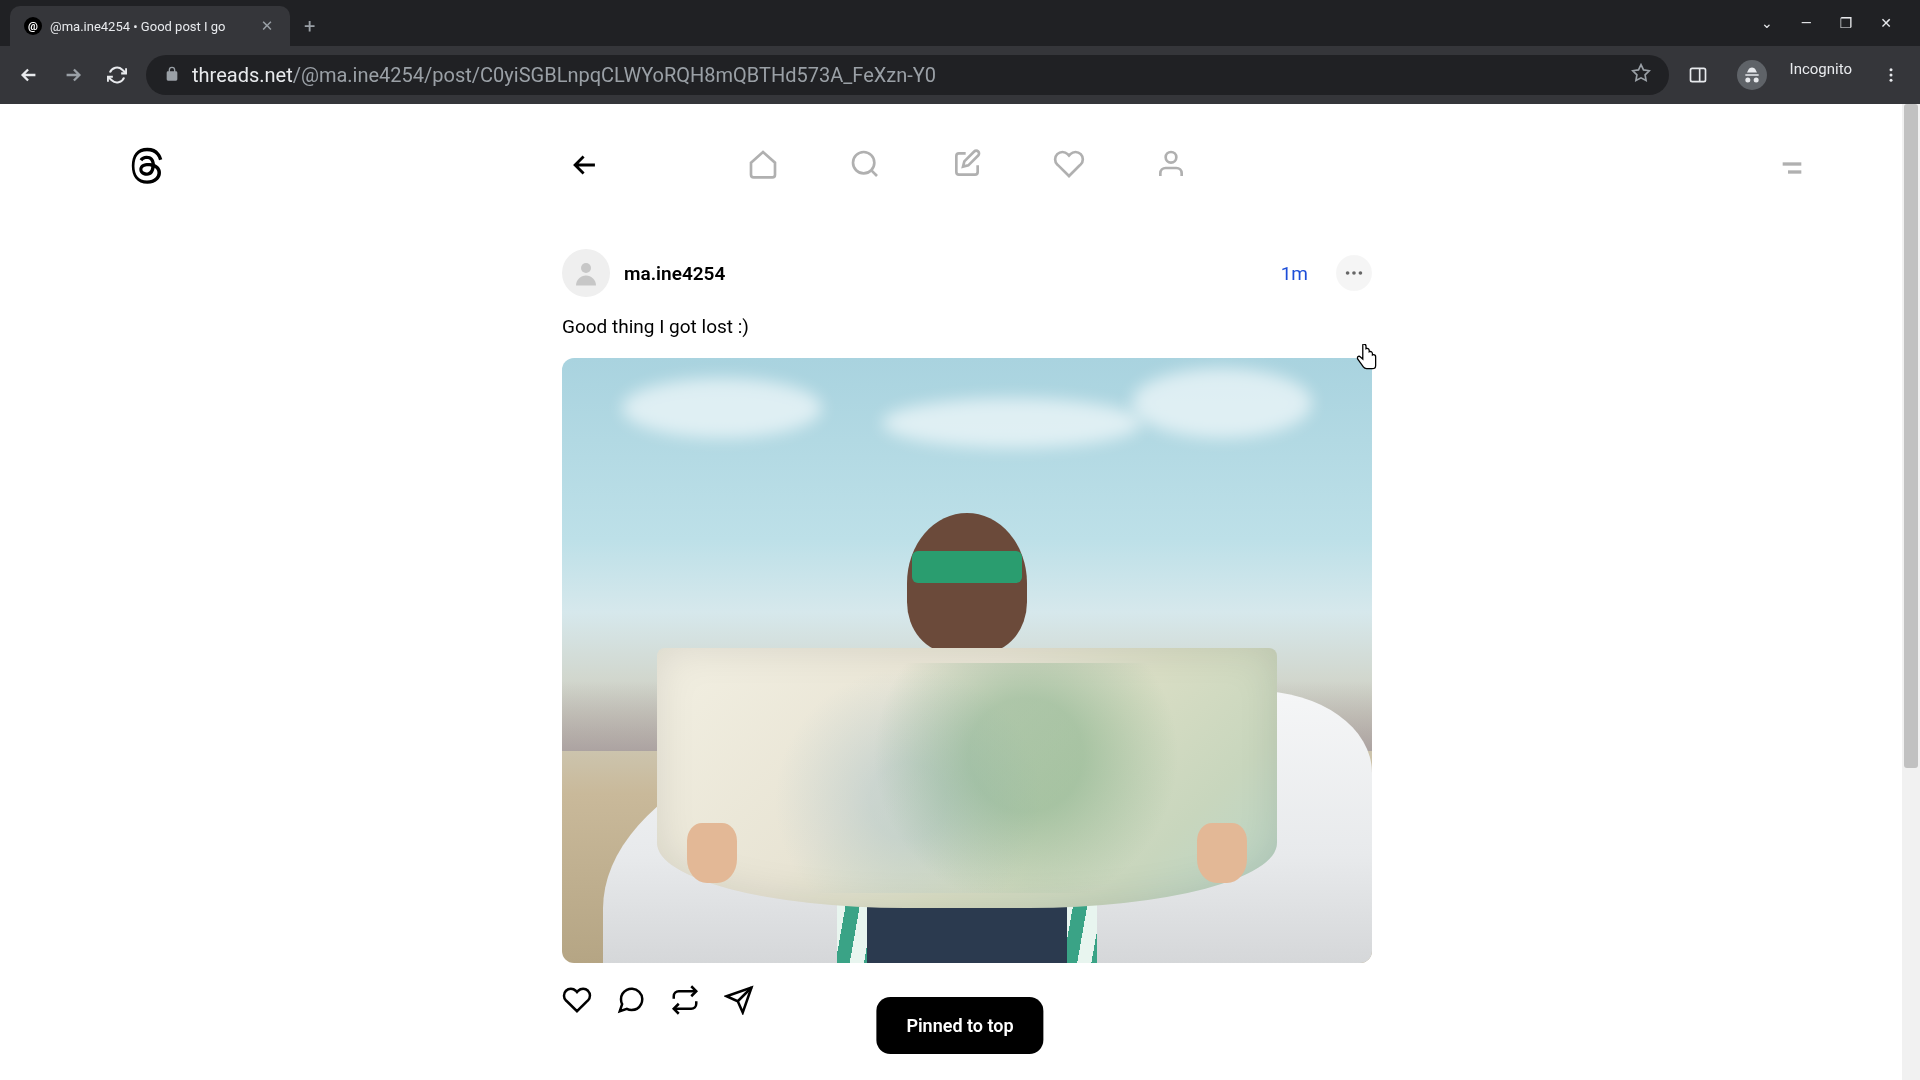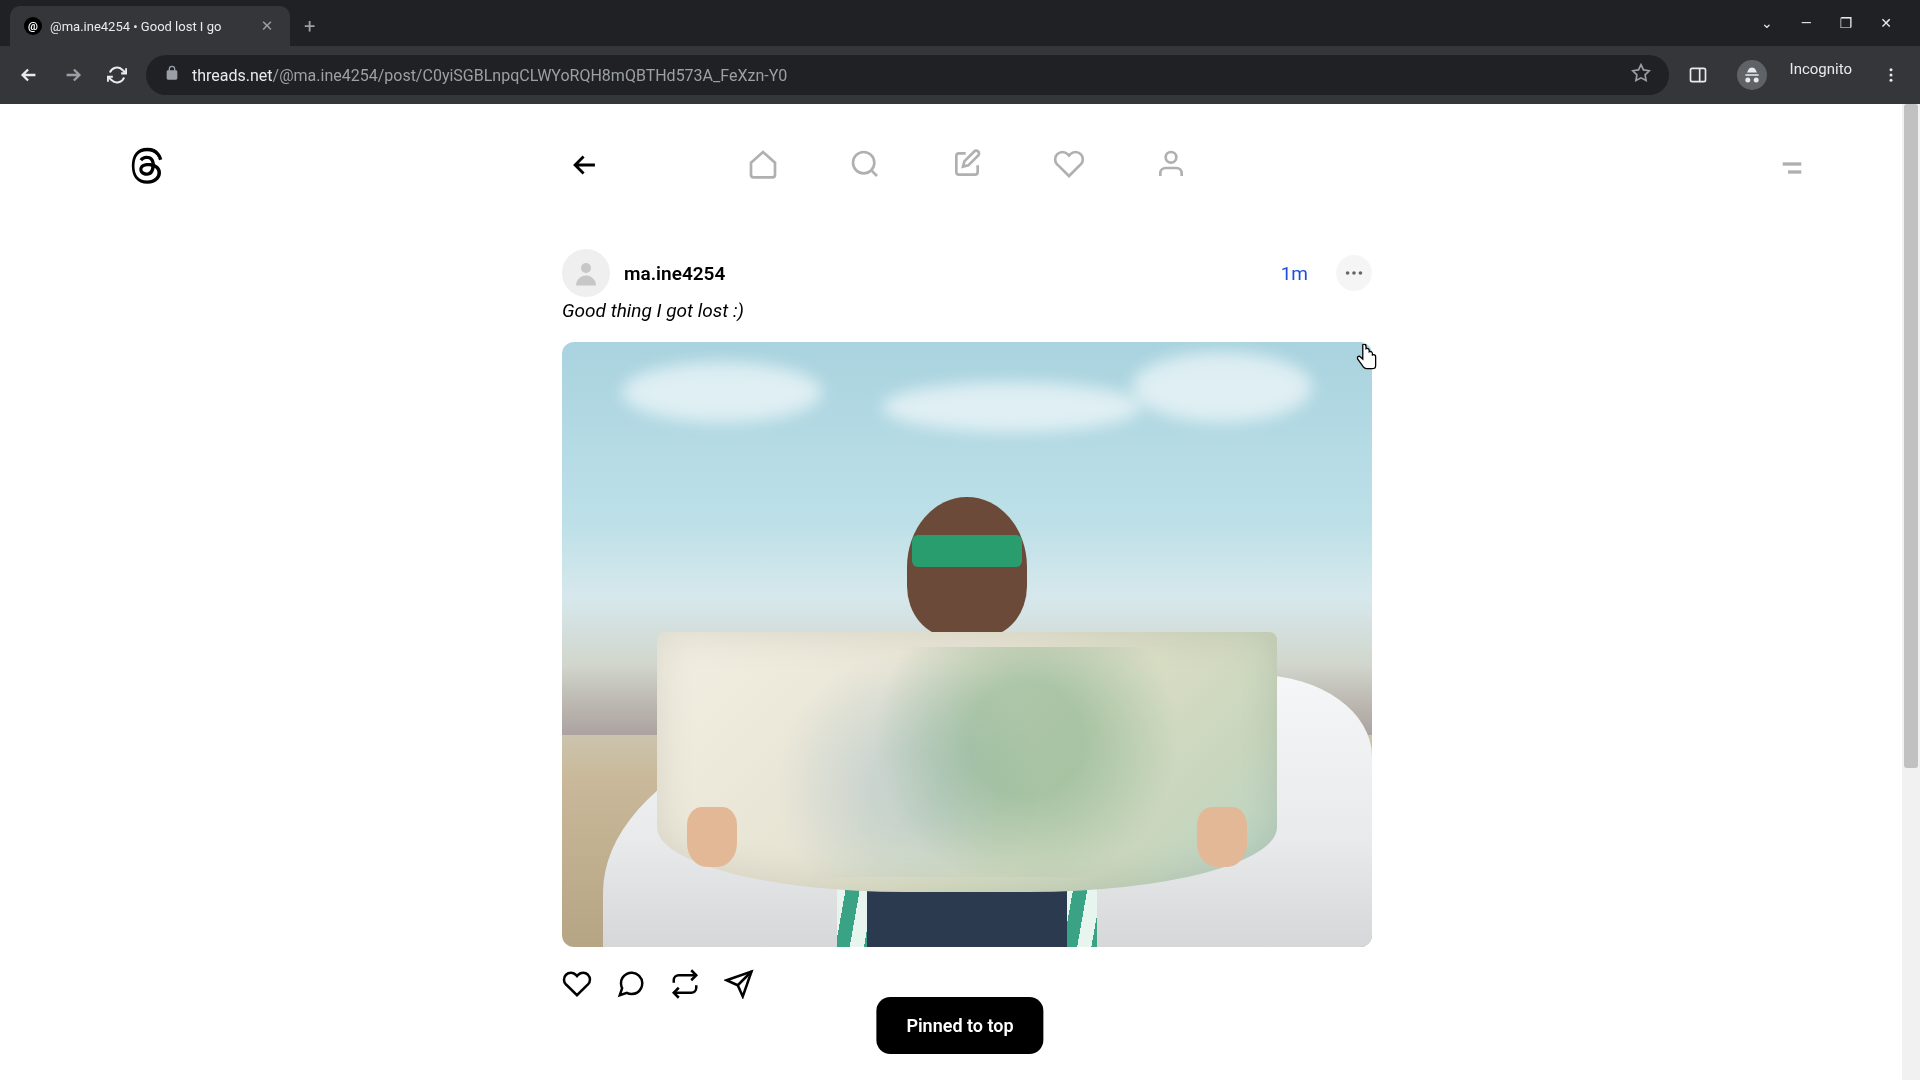--- a/index.html
+++ b/index.html
@@ -12,21 +12,21 @@
     .tab-favicon { width: 18px; height: 18px; border-radius: 50%; background: #000; display: flex; align-items: center; justify-content: center; color: #fff; font-size: 11px; font-weight: 700; }
     .tab-title { color: #e8eaed; font-size: 13px; white-space: nowrap; overflow: hidden; text-overflow: ellipsis; flex: 1; }
     .tab-close { color: #9aa0a6; font-size: 15px; cursor: pointer; width: 18px; text-align: center; }
     .new-tab { color: #9aa0a6; font-size: 20px; margin-left: 14px; cursor: pointer; margin-top: 6px; }
     .window-controls { margin-left: auto; display: flex; gap: 28px; padding-right: 18px; color: #e8eaed; }
     .window-controls span { cursor: pointer; font-size: 14px; }
 
     .addr-bar { height: 58px; display: flex; align-items: center; padding: 0 14px; gap: 14px; background: #35363a; }
     .nav-btn { color: #9aa0a6; cursor: pointer; display: flex; align-items: center; justify-content: center; width: 30px; height: 30px; }
     .nav-btn.enabled { color: #e8eaed; }
-    .url-box { flex: 1; background: #202124; border-radius: 22px; height: 40px; display: flex; align-items: center; padding: 0 18px; gap: 12px; color: #9aa0a6; font-size: 16px; }
+    .url-box { flex: 1; background: #202124; border-radius: 22px; height: 40px; display: flex; align-items: center; padding: 0 18px; gap: 12px; color: #9aa0a6; font-size: 20px; }
     .url-host { color: #e8eaed; }
     .url-path { color: #9aa0a6; }
     .url-star { margin-left: auto; cursor: pointer; }
     .incognito-badge { display: flex; align-items: flex-start; gap: 23px; color: #e8eaed; font-size: 15px; padding: 0 10px; }
     .incognito-avatar { width: 30px; height: 30px; background: #5f6368; border-radius: 50%; display: flex; align-items: center; justify-content: center; }
 
     
     .page { position: relative; background: #fff; height: calc(1080px - 104px); padding-left: 14px; }
 
     .top-row { position: relative; height: 90px; }
@@ -35,21 +35,21 @@
     .nav-icons { position: absolute; left: 50%; top: 44px; transform: translateX(-50%); display: flex; gap: 70px; align-items: center; }
     .nav-icon { color: #b0b0b0; cursor: pointer; display: flex; }
     .hamburger { position: absolute; right: 112px; top: 48px; cursor: pointer; color: #b0b0b0; }
 
     .post { width: 810px; margin: 55px auto 0; padding: 0; }
     .post-head { display: flex; align-items: center; gap: 14px; }
     .avatar { width: 48px; height: 48px; border-radius: 50%; background: #efefef; display: flex; align-items: center; justify-content: center; color: #c7c7c7; }
     .username { font-weight: 600; font-size: 19px; color: #000; cursor: pointer; }
     .time { margin-left: auto; color: #1d4ed8; font-size: 19px; }
     .more-btn { margin-left: 14px; color: #666; cursor: pointer; width: 36px; height: 36px; border-radius: 50%; display: flex; align-items: center; justify-content: center; background: rgba(0,0,0,0.04); }
-    .post-text { margin-top: 2px; font-size: 19px; color: #000; font-style: italic; }
+    .post-text { margin-top: 18px; font-size: 19px; color: #000; }
     .post-image { margin-top: 20px; width: 810px; height: 605px; border-radius: 12px; position: relative; overflow: hidden; background: linear-gradient(to bottom, #a9d3df 0%, #bde0e8 30%, #d6e8ec 42%, #c9b99a 72%, #b5a584 100%); }
 
     
     .sky-cloud { position: absolute; background: rgba(255,255,255,0.6); border-radius: 50%; filter: blur(8px); }
     .mountains { position: absolute; bottom: 35%; left: 0; right: 0; height: 70px; background: linear-gradient(to top, rgba(140,130,150,0.5), transparent); }
     .car { position: absolute; bottom: 0; left: 5%; right: 0; height: 45%; background: linear-gradient(to bottom, #f5f6f7 0%, #e8eaec 60%, #d5d7d9 100%); border-radius: 60% 15% 0 0 / 80% 30% 0 0; }
     .person { position: absolute; left: 50%; bottom: 0; transform: translateX(-50%); width: 300px; height: 520px; }
     .head { position: absolute; top: 70px; left: 50%; transform: translateX(-50%); width: 120px; height: 140px; background: #6b4a3a; border-radius: 55% 55% 40% 40%; }
     .bandana { position: absolute; top: 108px; left: 50%; transform: translateX(-50%); width: 110px; height: 32px; background: #2a9d6f; border-radius: 6px; }
     .map { position: absolute; top: 205px; left: 50%; transform: translateX(-50%); width: 620px; height: 260px; background: linear-gradient(135deg, #f2efe2 0%, #e8e4d4 40%, #d8ddc4 60%, #c8d6bd 80%, #b8d5c8 100%); border-radius: 8px 8px 40% 40% / 8px 8px 25% 25%; box-shadow: inset 0 0 40px rgba(0,0,0,0.1); }
@@ -70,21 +70,21 @@
     .scrollbar-track { position: absolute; right: 0; top: 0; width: 18px; height: 100%; background: #f1f1f1; }
     .scrollbar-thumb { position: absolute; right: 2px; top: 0; width: 14px; height: 68%; background: #c1c1c1; border-radius: 3px; }
   </style>
 </head>
 <body>
 
 <div class="browser-chrome">
   <div class="tab-bar">
     <div class="tab">
       <span class="tab-favicon">@</span>
-      <span class="tab-title">@ma.ine4254 • Good lost I go</span>
+      <span class="tab-title">@ma.ine4254 • Good post I go</span>
       <span class="tab-close">✕</span>
     </div>
     <span class="new-tab">+</span>
     <div class="window-controls">
       <span>⌄</span>
       <span>—</span>
       <span>❐</span>
       <span>✕</span>
     </div>
   </div>

